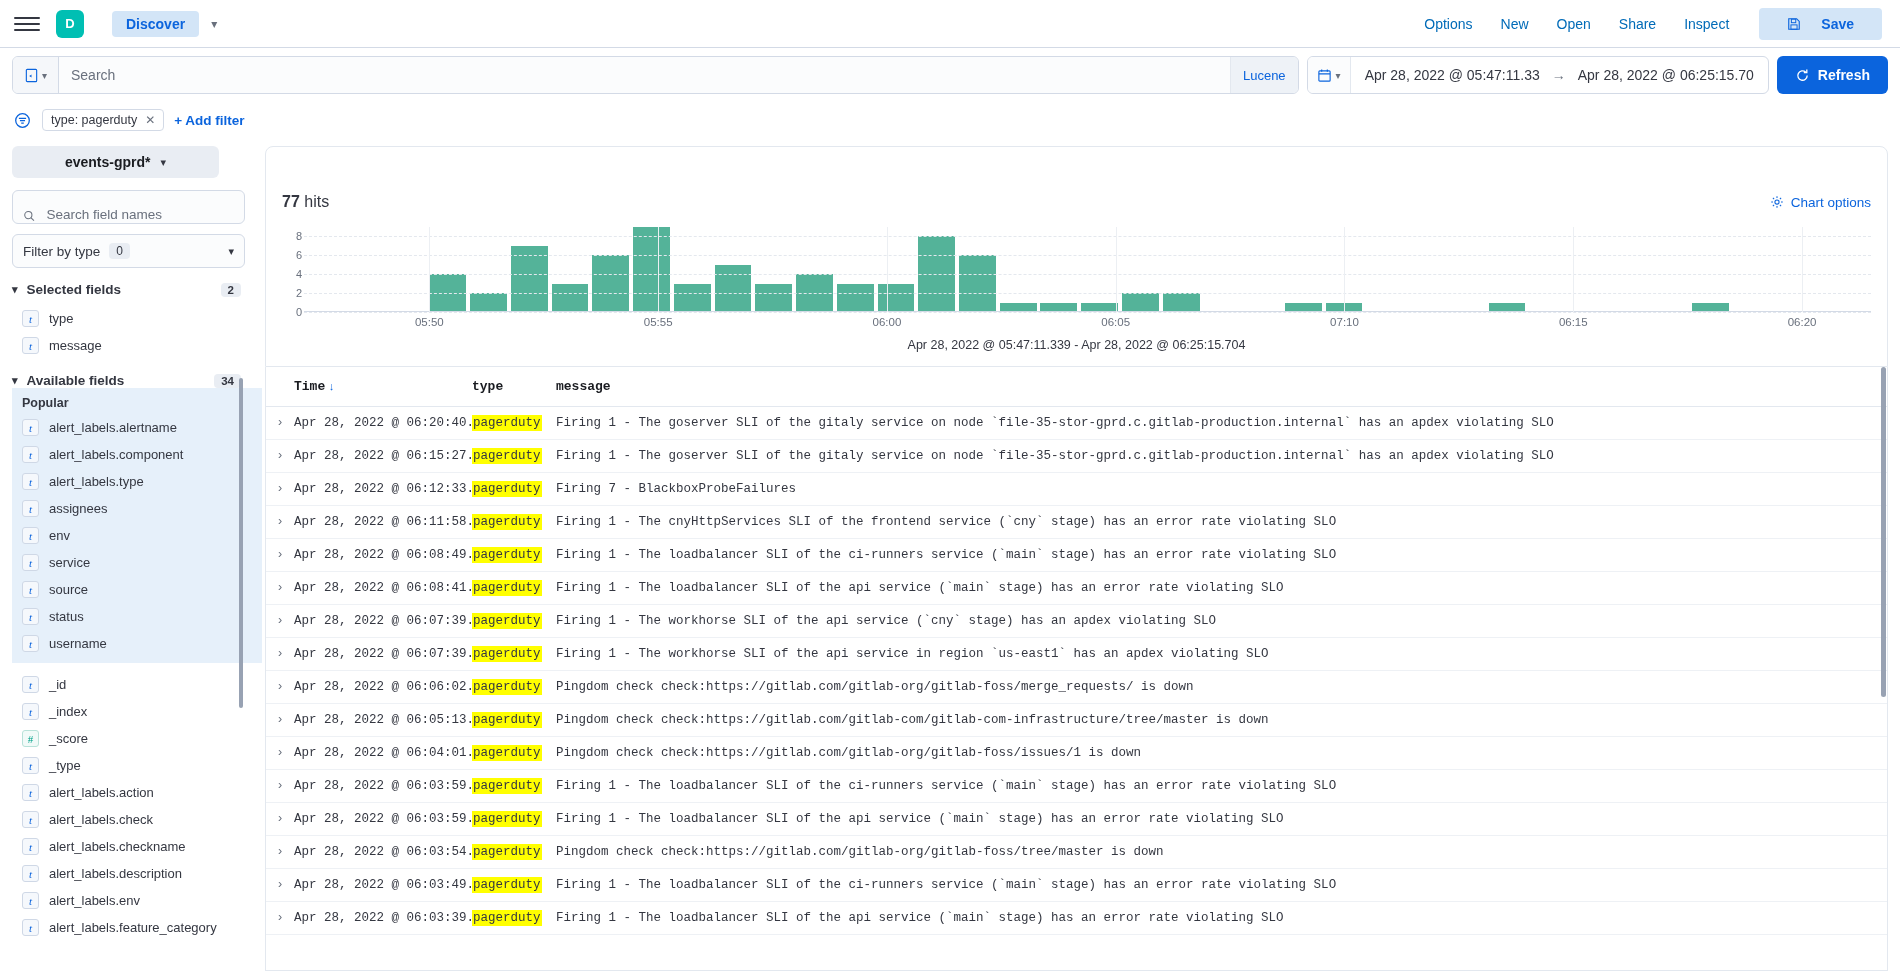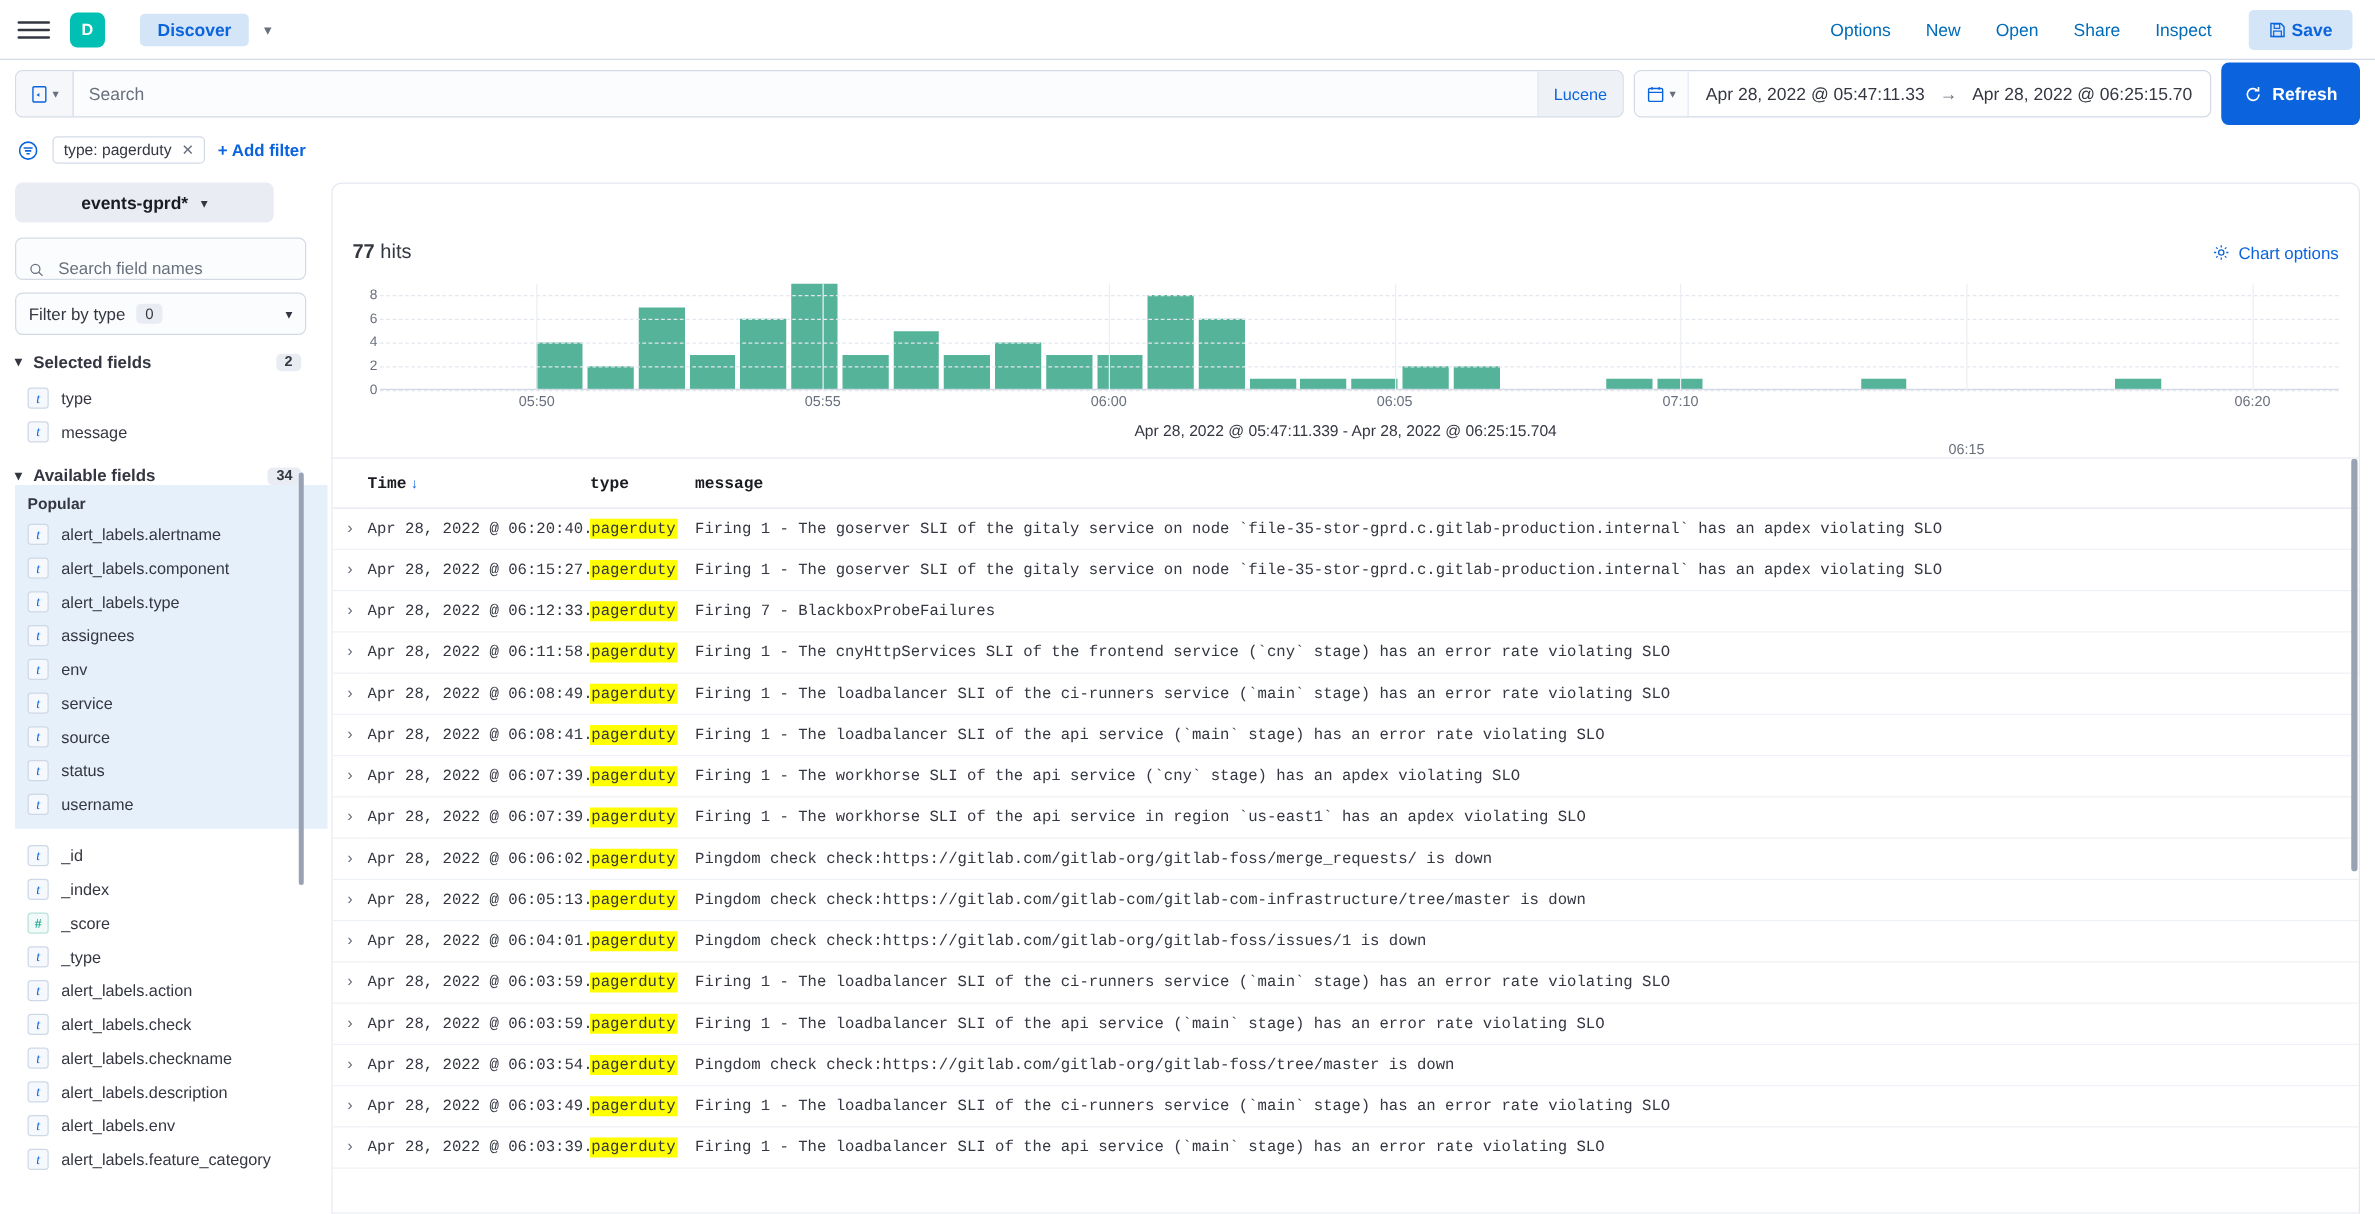--- a/index.html
+++ b/index.html
@@ -35,21 +35,21 @@
     font-weight: 600; font-size: 14px; padding: 5px 14px; border-radius: 4px;
     cursor: pointer;
   }
   .chev { margin-left: 12px; color:#69707d; font-size:12px; cursor:pointer; }
   .topnav-spacer { flex: 1; }
   .topnav-link {
     color: #006bb8; font-size: 14px; margin-left: 28px; cursor: pointer; white-space: nowrap;
   }
   .save-btn {
     margin-left: 30px; background: #d3e5f7; color: #0b64dd; font-weight: 600;
-    padding: 8px 16px; border-radius: 4px; display: flex; align-items: center; gap: 4px;
+    padding: 8px 28px; border-radius: 4px; display: flex; align-items: center; gap: 20px;
     cursor: pointer; font-size: 14px;
   }
   .save-btn svg { display:block; }
 
   
   .querybar {
     height: 54px; min-height: 54px;
     display: flex; align-items: center;
     padding: 0 12px; gap: 0;
     background: #fff;
@@ -78,21 +78,21 @@
     border: 1px solid #d3dae6; border-radius: 6px; overflow: hidden; background: #fff;
   }
   .cal-btn {
     display:flex; align-items:center; gap:4px; padding: 0 9px; border-right:1px solid #e3e8ef;
     background:#fbfcfd; color:#0b64dd; cursor:pointer;
   }
   .cal-btn .cv { font-size:10px; color:#69707d; }
   .date-range { display:flex; align-items:center; padding: 0 14px; gap: 12px; font-size: 14px; color:#343741; cursor:pointer;}
   .date-arrow { color:#69707d; }
   .refresh-btn {
-    margin-left: 8px; height: 50px; background: #0b64dd; color:#fff; border-radius: 6px;
+    margin-left: 8px; height: 38px; background: #0b64dd; color:#fff; border-radius: 6px;
     display:flex; align-items:center; gap:8px; padding: 0 18px; font-size:14px; font-weight:600; cursor:pointer;
   }
 
   
   .filterbar {
     height: 36px; min-height: 36px; display:flex; align-items:center; padding: 0 12px; gap: 10px;
   }
   .filter-ico { color:#0b64dd; width:20px; display:flex; align-items:center; justify-content:center; cursor:pointer;}
   .filter-pill {
     display:flex; align-items:center; gap:8px; border:1px solid #d3dae6; border-radius:4px;
@@ -472,21 +472,21 @@
             <div class="vline" style="left: 66.4%;"></div>
             <div class="vline" style="left: 81%;"></div>
             <div class="vline" style="left: 95.6%;"></div>
           </div>
         <div class="xlabels">
             <div class="xlabel" style="left: 8%;">05:50</div>
             <div class="xlabel" style="left: 22.6%;">05:55</div>
             <div class="xlabel" style="left: 37.2%;">06:00</div>
             <div class="xlabel" style="left: 51.8%;">06:05</div>
             <div class="xlabel" style="left: 66.4%;">07:10</div>
-            <div class="xlabel" style="left: 81%; margin-top: 38px;">06:15</div>
+            <div class="xlabel" style="left: 81%;">06:15</div>
             <div class="xlabel" style="left: 95.6%;">06:20</div>
           </div>
         <div class="chart-footer">Apr 28, 2022 @ 05:47:11.339 - Apr 28, 2022 @ 06:25:15.704</div>
       </div>
 
       <div class="table-card">
         <table>
           <thead>
             <tr>
               <th class="c-exp"></th>

